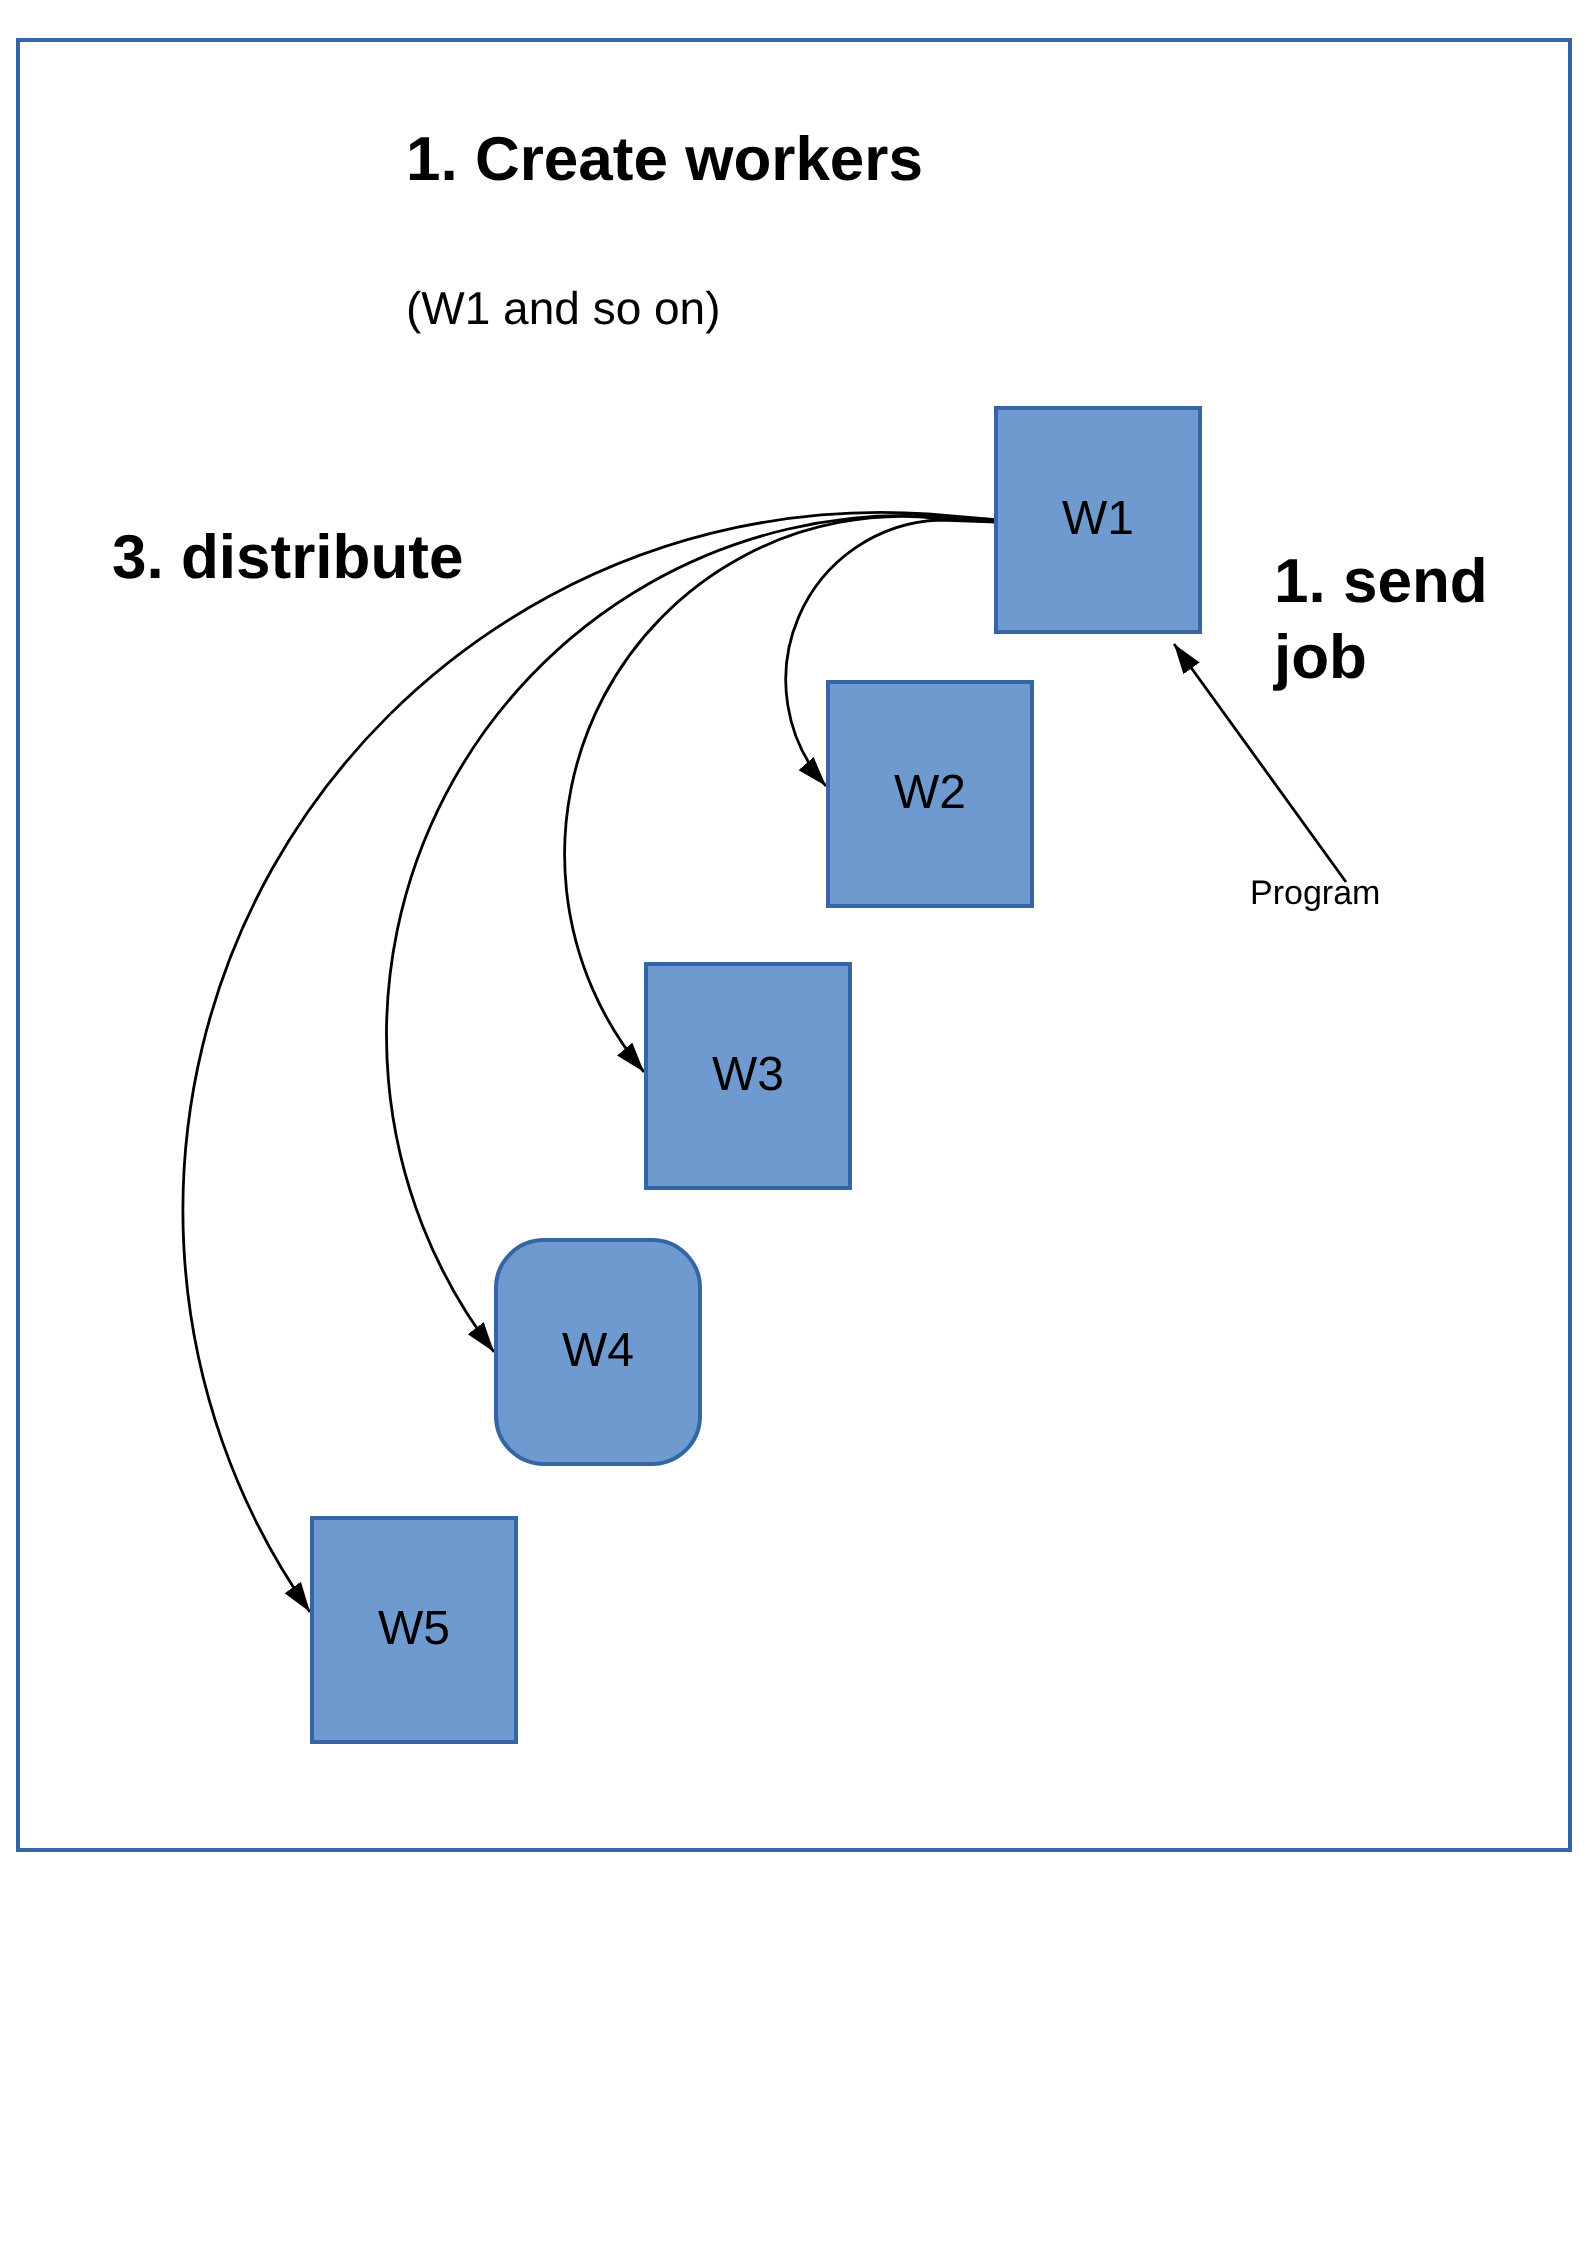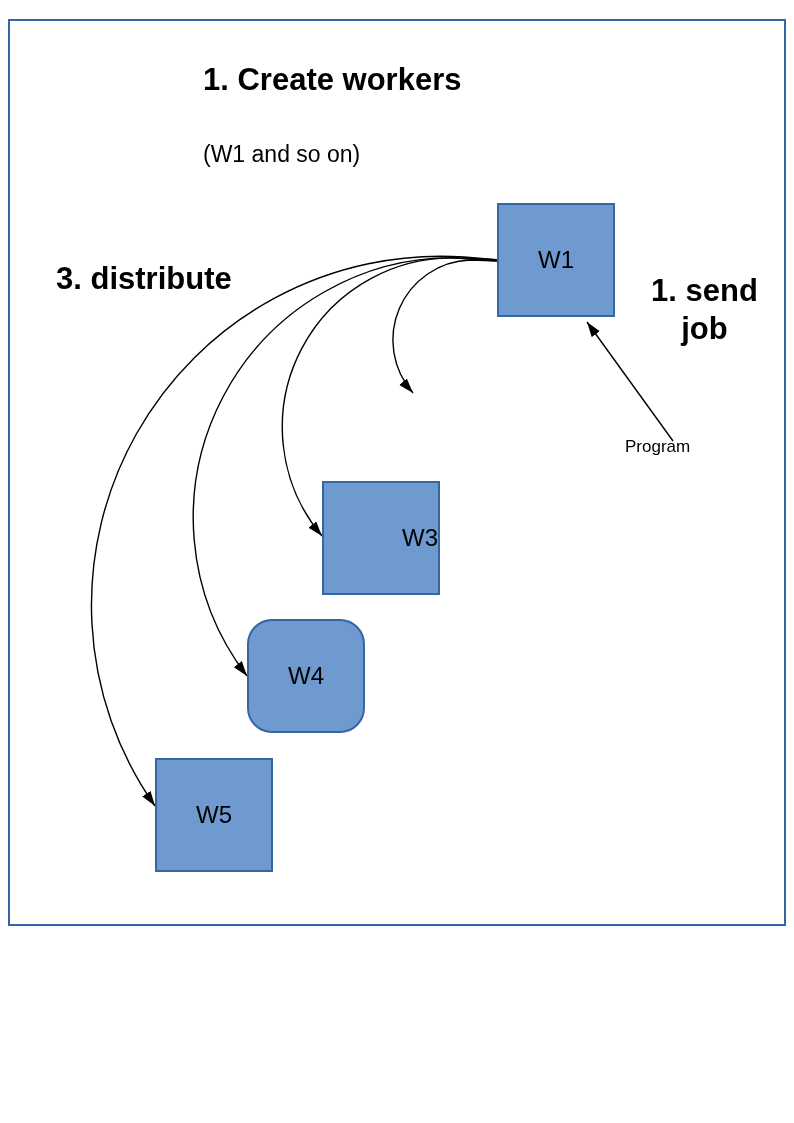--- a/index.html
+++ b/index.html
@@ -31,34 +31,34 @@
     z-index:1;
   }
   .edge{
     fill:none;
     stroke:var(--arrow);
     stroke-width:1.4px;
   }
   .arrowhead-shape{fill:var(--arrow);}
   .worker-box{
     position:absolute;
-    width:118px;height:114px;
+    width:104px;height:114px;
     background:var(--box-fill);
     border:2px solid var(--box-border);
     display:flex;align-items:center;justify-content:center;
     z-index:2;
     font-size:24px;
     color:#000;
   }
   .w1{left:497px;top:203px;}
   .w2{left:413px;top:340px;}
-  .w3{left:322px;top:481px;justify-content:flex-end;}
+  .w3{left:322px;top:481px;}
   .w4{left:247px;top:619px;border-radius:25px;}
   .w5{left:155px;top:758px;}
-  .label{position:absolute;z-index:3;white-space:pre;text-align:center;}
+  .label{position:absolute;z-index:3;white-space:pre;}
   .step1-title{
     left:203px;top:62px;
     font-size:31px;font-weight:bold;line-height:1.15;
   }
   .step1-subtitle{
     left:203px;top:101px;
     font-size:23px;line-height:1.15;margin-top:40px;
   }
   .step3-label{
     left:56px;top:261px;
@@ -90,20 +90,23 @@
     <path class="edge" d="M673,441 L587,322" marker-end="url(#arrowhead)"></path>
     <path class="edge" d="M499,261 L470,260 A80,80 0 0 0 413,393" marker-end="url(#arrowhead)"></path>
     <path class="edge" d="M499,261 L468,259 A169,169 0 0 0 322,536" marker-end="url(#arrowhead)"></path>
     <path class="edge" d="M499,260 L466,258 A260,260 0 0 0 247,676" marker-end="url(#arrowhead)"></path>
     <path class="edge" d="M499,260 L464,257 A349,349 0 0 0 155,806" marker-end="url(#arrowhead)"></path>
   </svg>
 
   <div class="worker-box w1">
     <span>W1</span>
   </div>
+  <div class="worker-box w2">
+    <span>W2</span>
+  </div>
   <div class="worker-box w3">
     <span>W3</span>
   </div>
   <div class="worker-box w4">
     <span>W4</span>
   </div>
   <div class="worker-box w5">
     <span>W5</span>
   </div>
 

